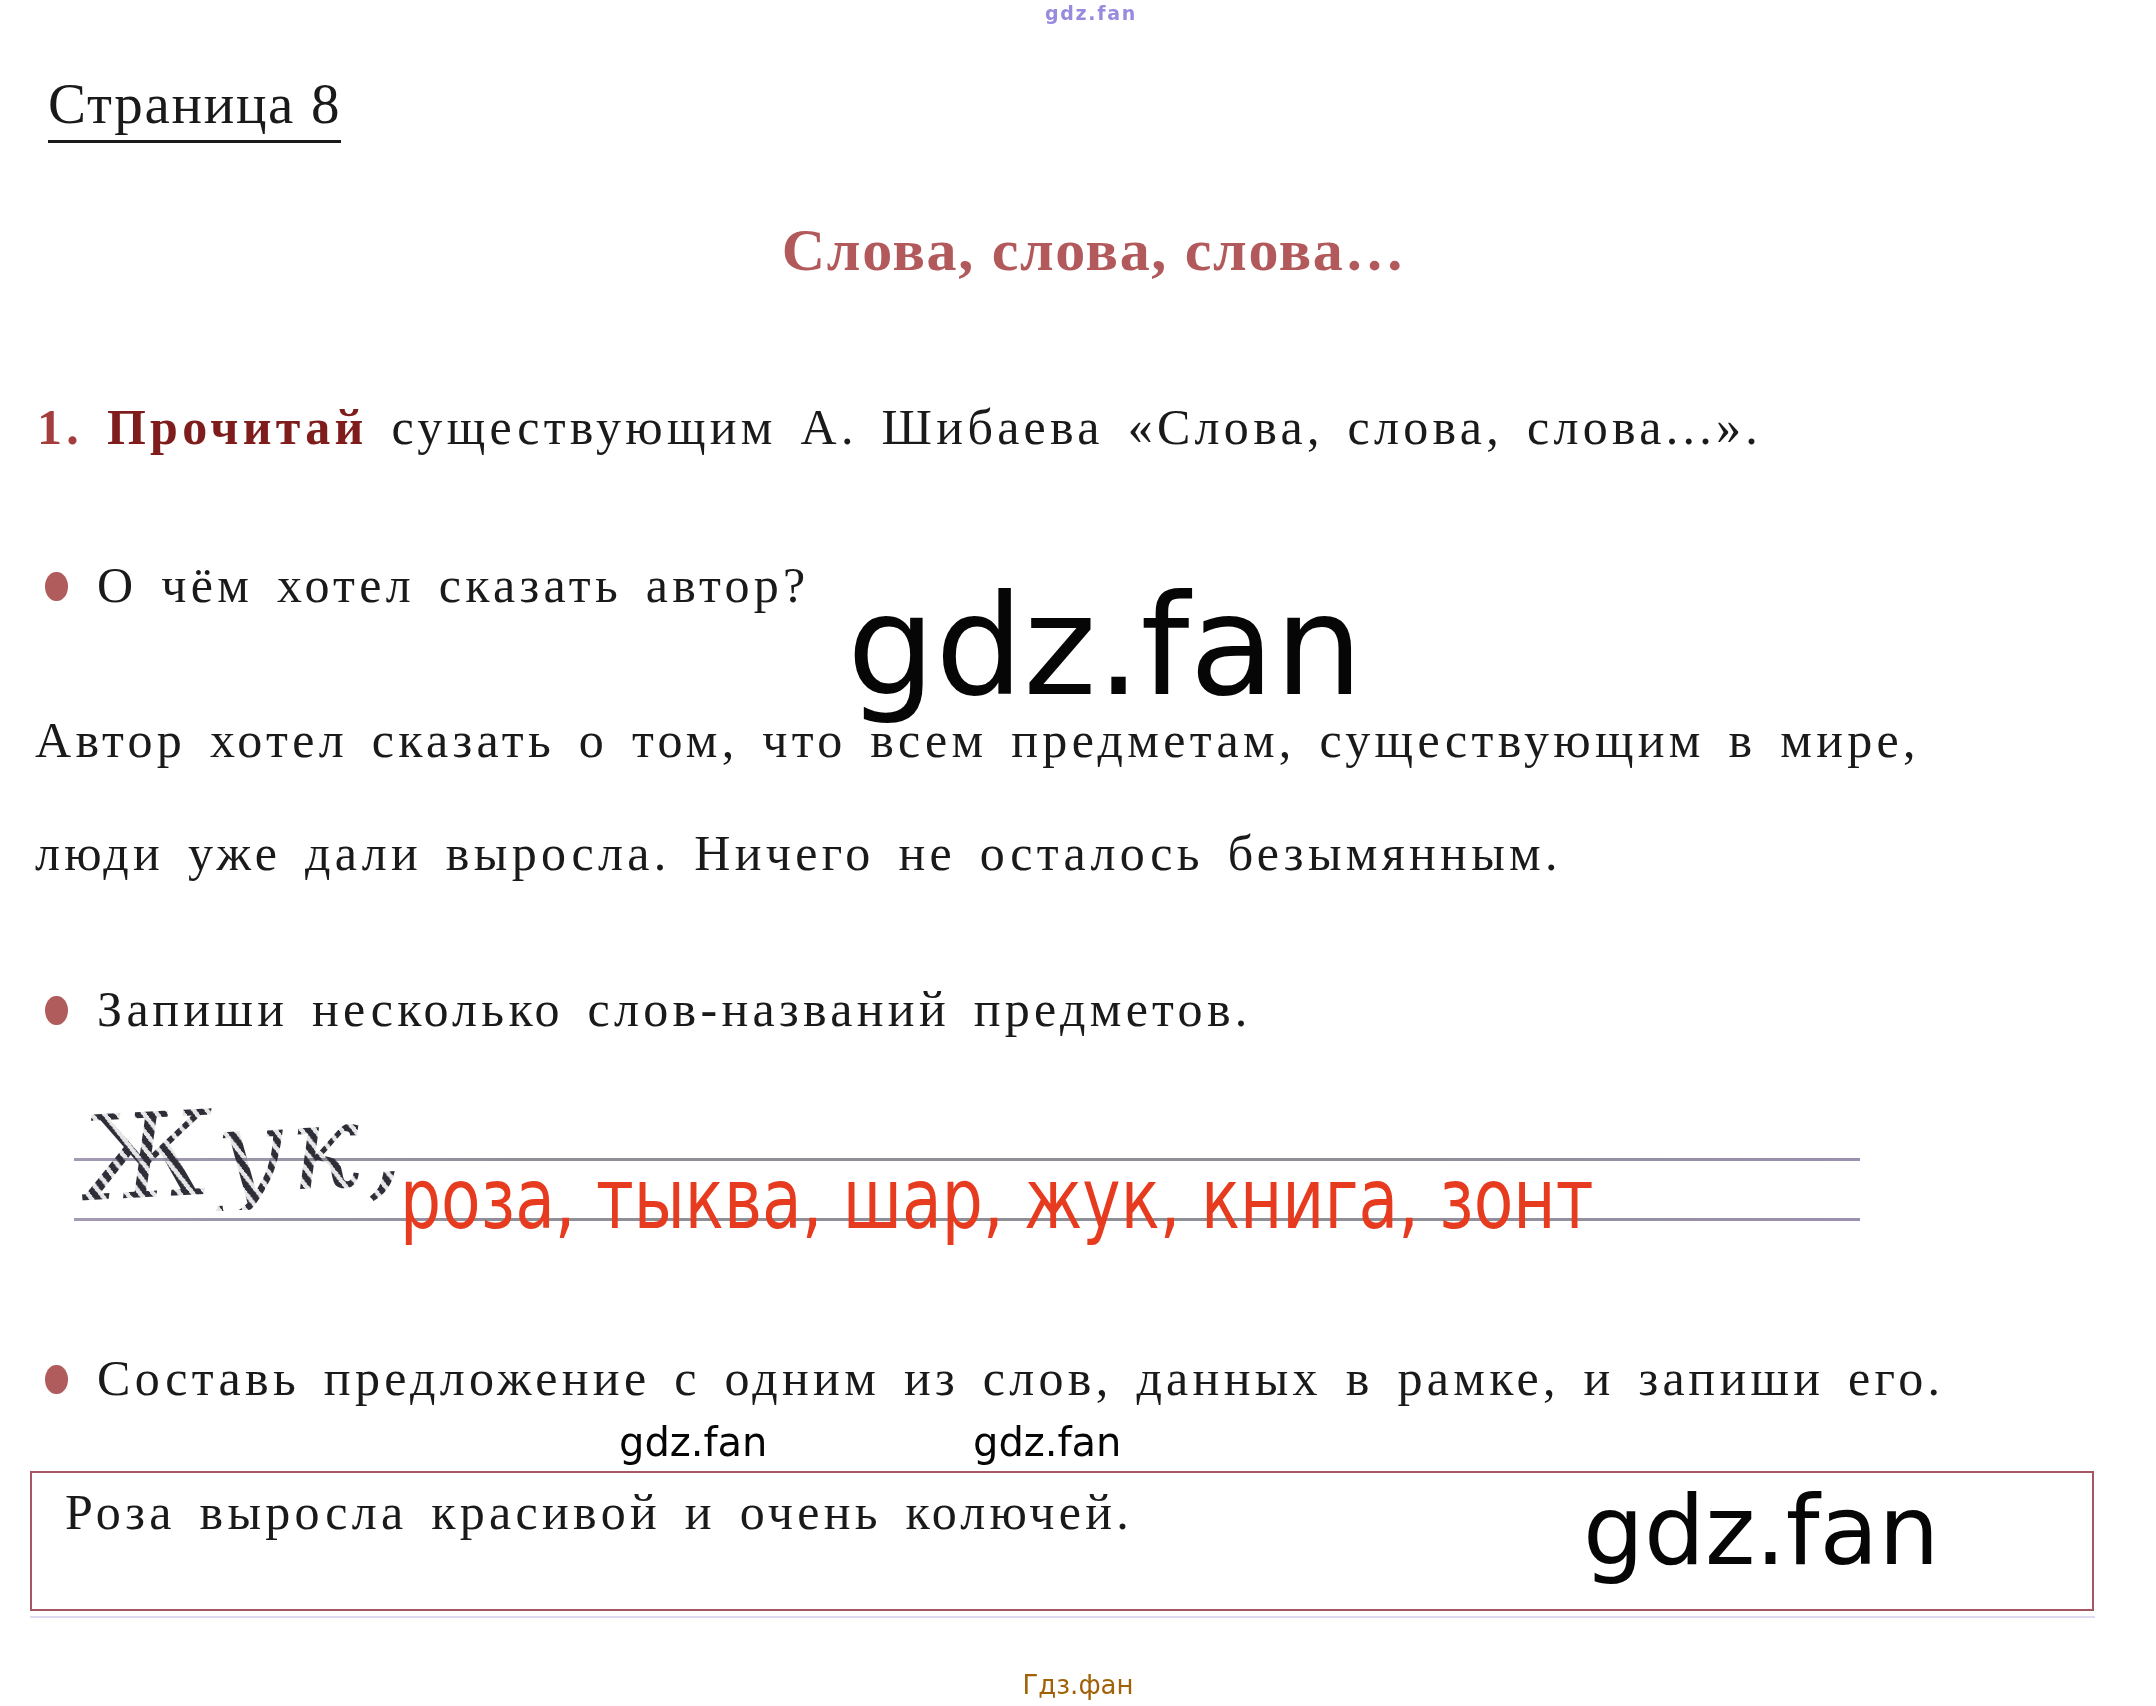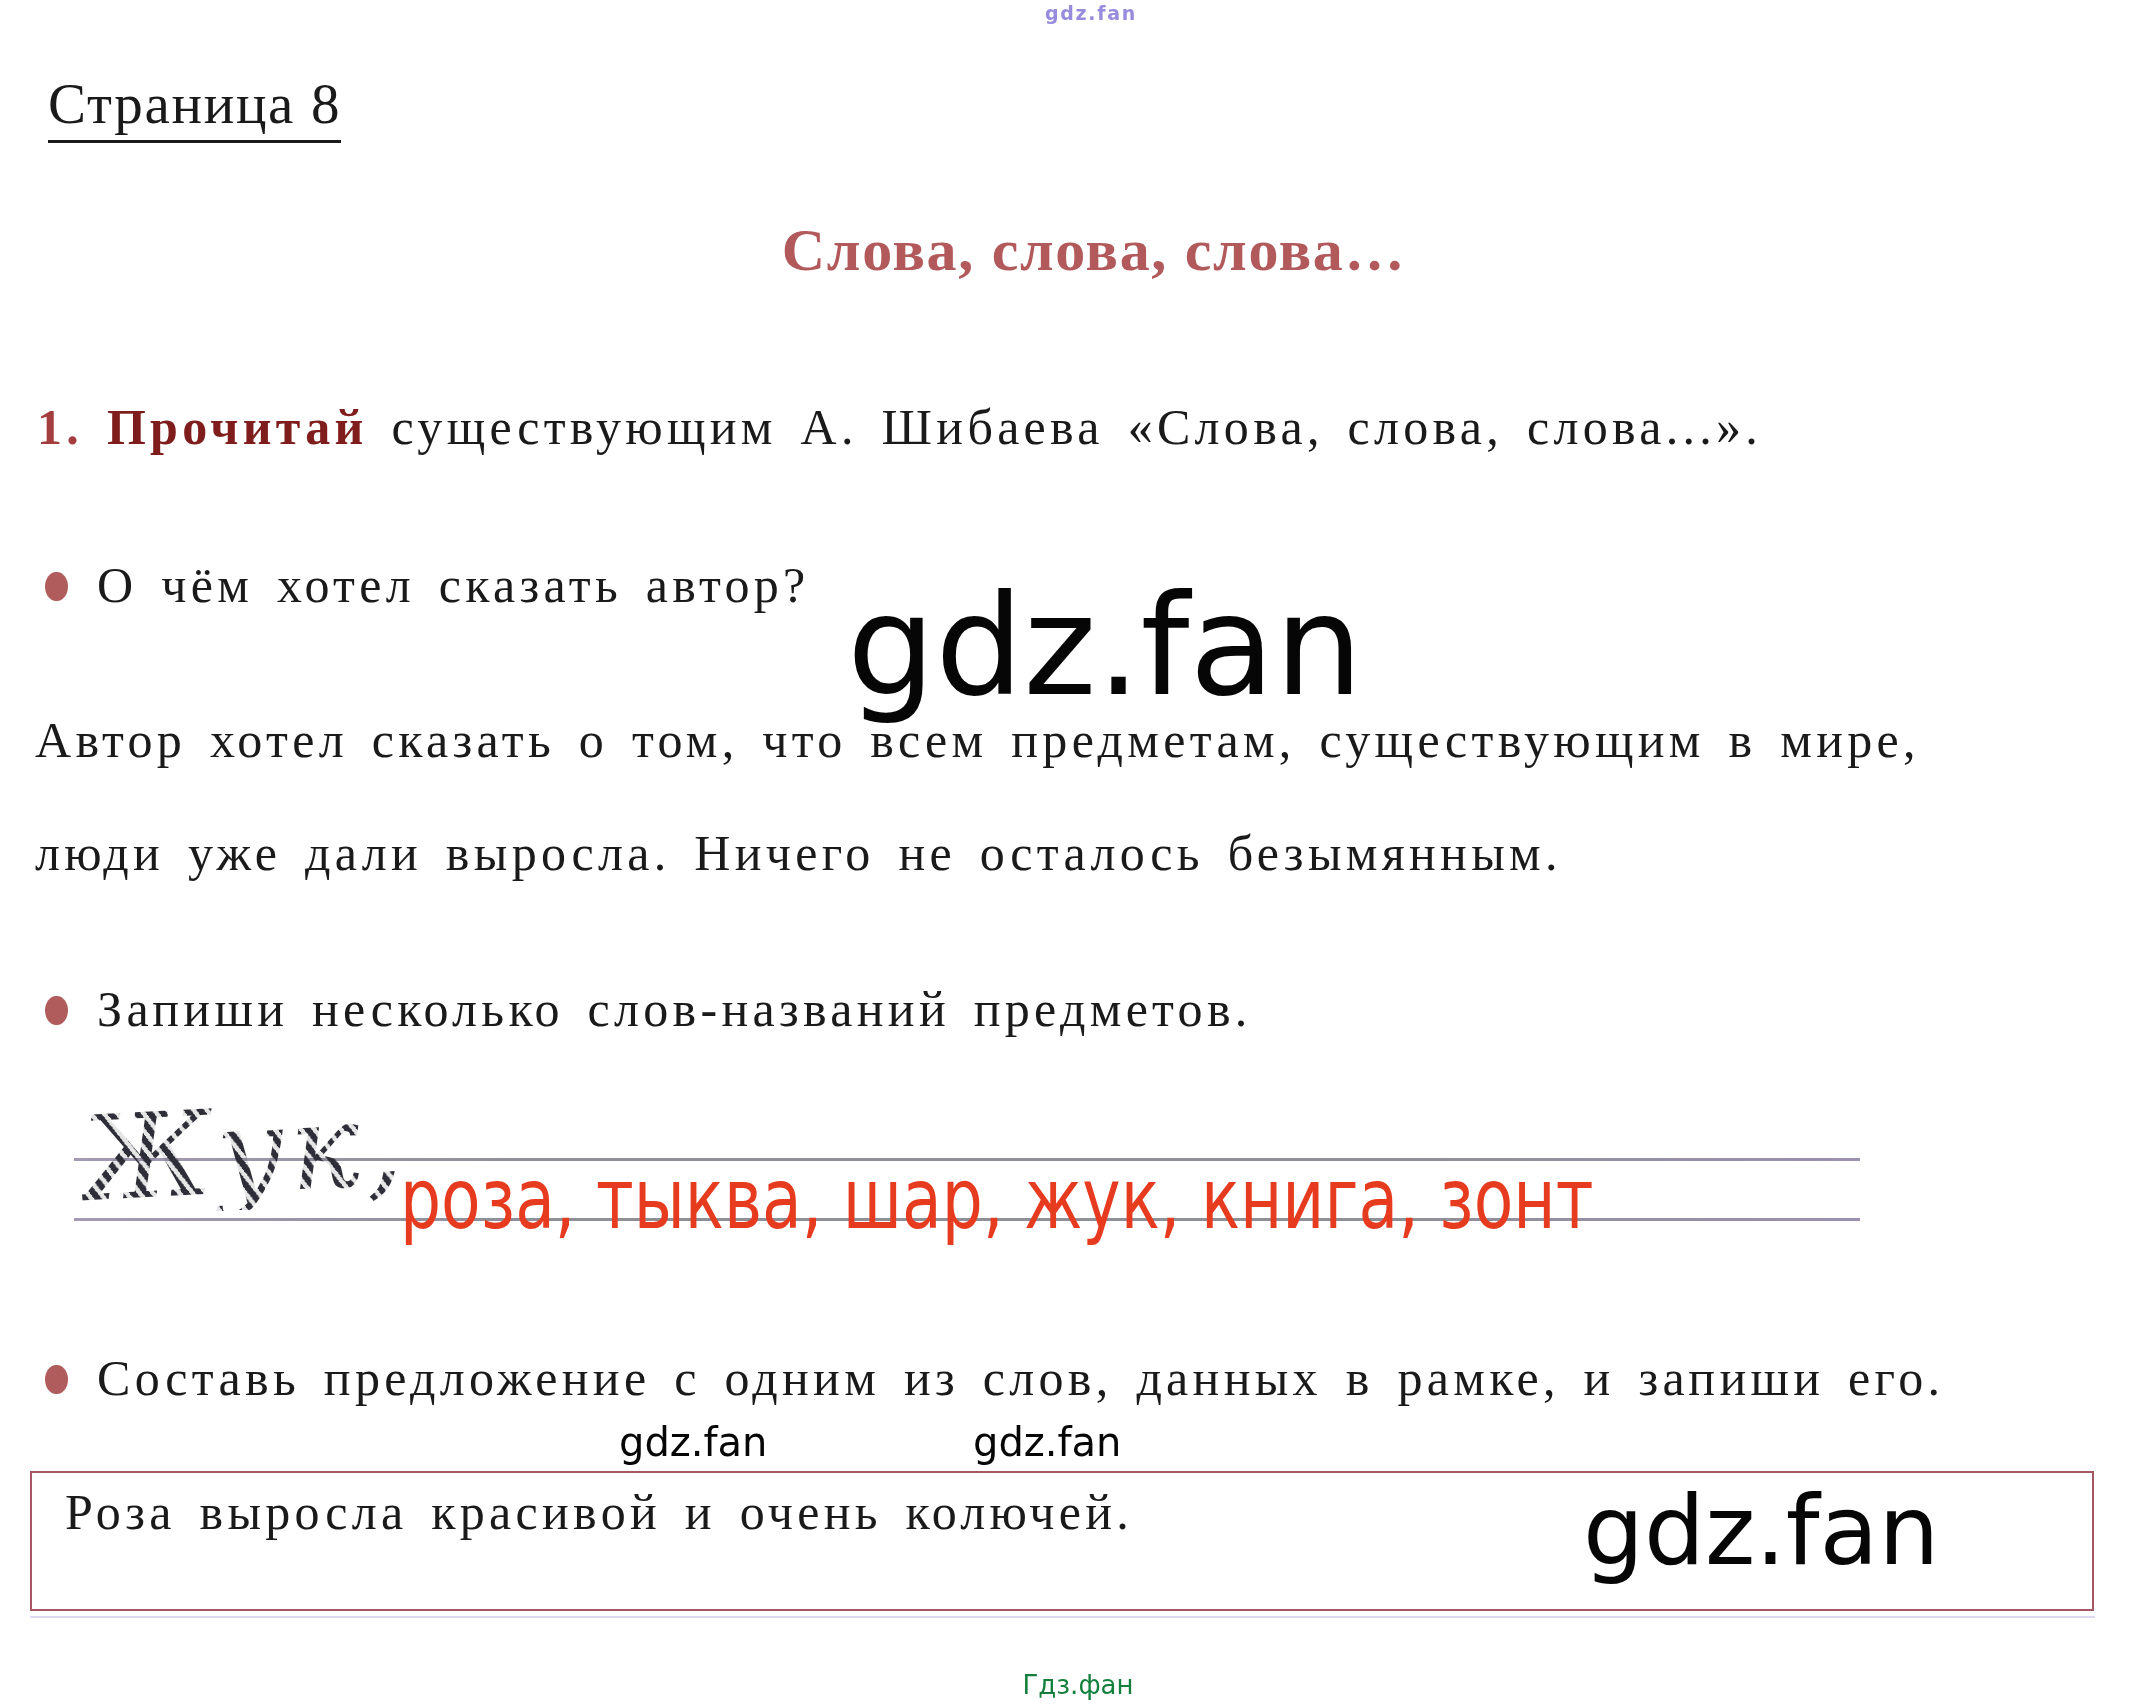--- a/index.html
+++ b/index.html
@@ -117,21 +117,21 @@
   .wm-box{
     left:1583px;top:1481px;
     font-family:"DejaVu Sans",sans-serif;
     font-size:96px;line-height:1.05;
     color:#060606;
   }
   .footer{
     left:0;top:1670px;width:2156px;
     text-align:center;
     font-family:"DejaVu Sans",sans-serif;
-    font-size:26px;color:#15803d;
+    font-size:26px;color:#a16207;
   }
 </style>
 </head>
 <body>
 
 <div id="page">
 
   <div class="abs wm-top">gdz.fan</div>
 
   <div class="abs heading">Страница 8</div>

